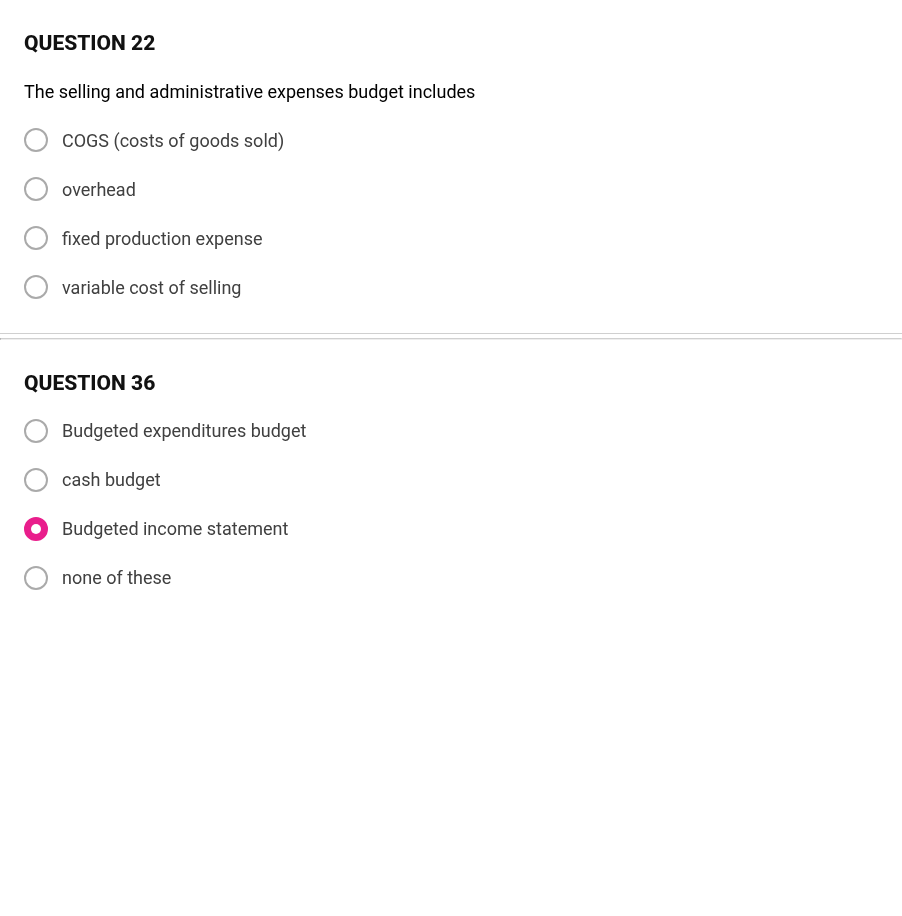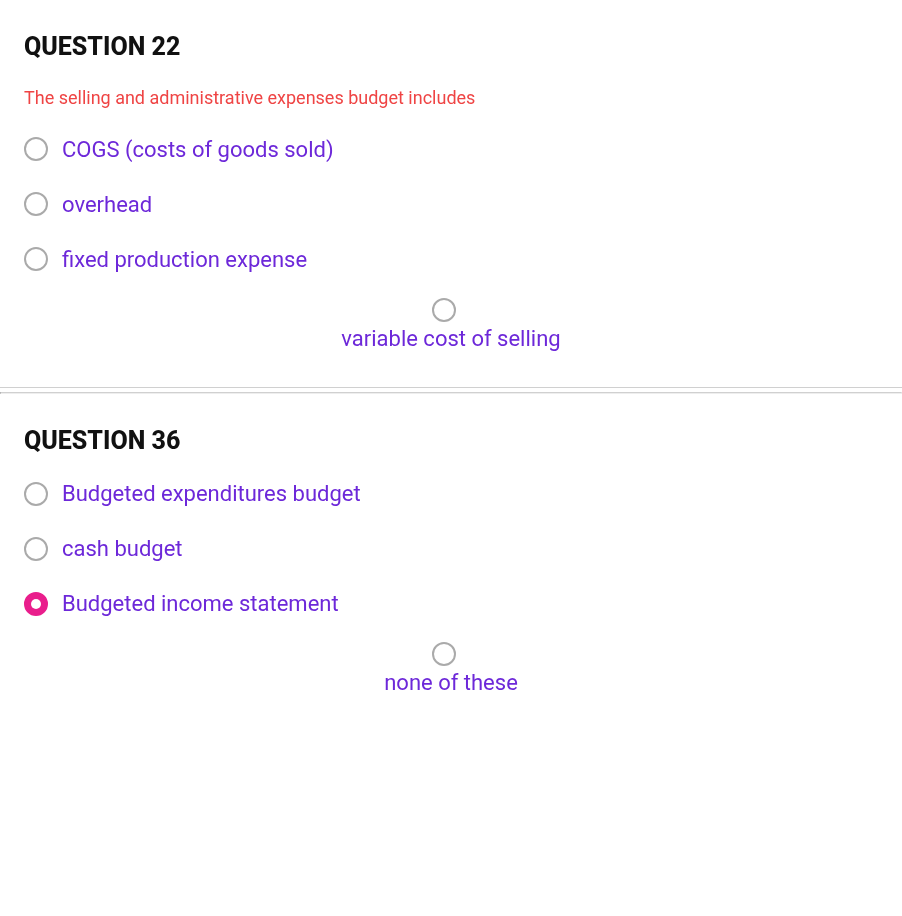--- a/index.html
+++ b/index.html
@@ -17,49 +17,48 @@
       max-width: 902px;
       margin: 0 auto;
       padding: 0;
     }
 
     .question-block {
       padding: 28px 24px 32px 24px;
     }
 
     .question-title {
-      font-size: 25px;
+      font-size: 21px;
       font-weight: 800;
       margin-bottom: 18px;
       color: #111;
     }
 
     .question-text {
       font-size: 18px;
       font-weight: 400;
       margin-bottom: 22px;
-      color: #ef4444;
+      color: #000000;
     }
 
     .options-list {
       list-style: none;
       padding: 0;
       margin: 0;
     }
 
     .option-item {
       display: flex;
       align-items: center;
       margin-bottom: 22px;
       cursor: pointer;
     }
 
     .option-item:last-child {
       margin-bottom: 0;
-      flex-direction: column;
     }
 
     .radio-circle {
       width: 24px;
       height: 24px;
       border-radius: 50%;
       border: 2px solid #aaa;
       background: #fff;
       flex-shrink: 0;
       margin-right: 14px;
@@ -75,22 +74,22 @@
 
     .radio-circle.selected::after {
       content: '';
       width: 10px;
       height: 10px;
       border-radius: 50%;
       background: #fff;
     }
 
     .option-label {
-      font-size: 22px;
-      color: #6d28d9;
+      font-size: 18px;
+      color: #404040;
     }
 
     .divider {
       border: none;
       border-top: 1.5px solid #d0d0d0;
       margin: 0 0 4px 0;
     }
 
     .divider-pair {
       border-top: 1.5px solid #d0d0d0;

